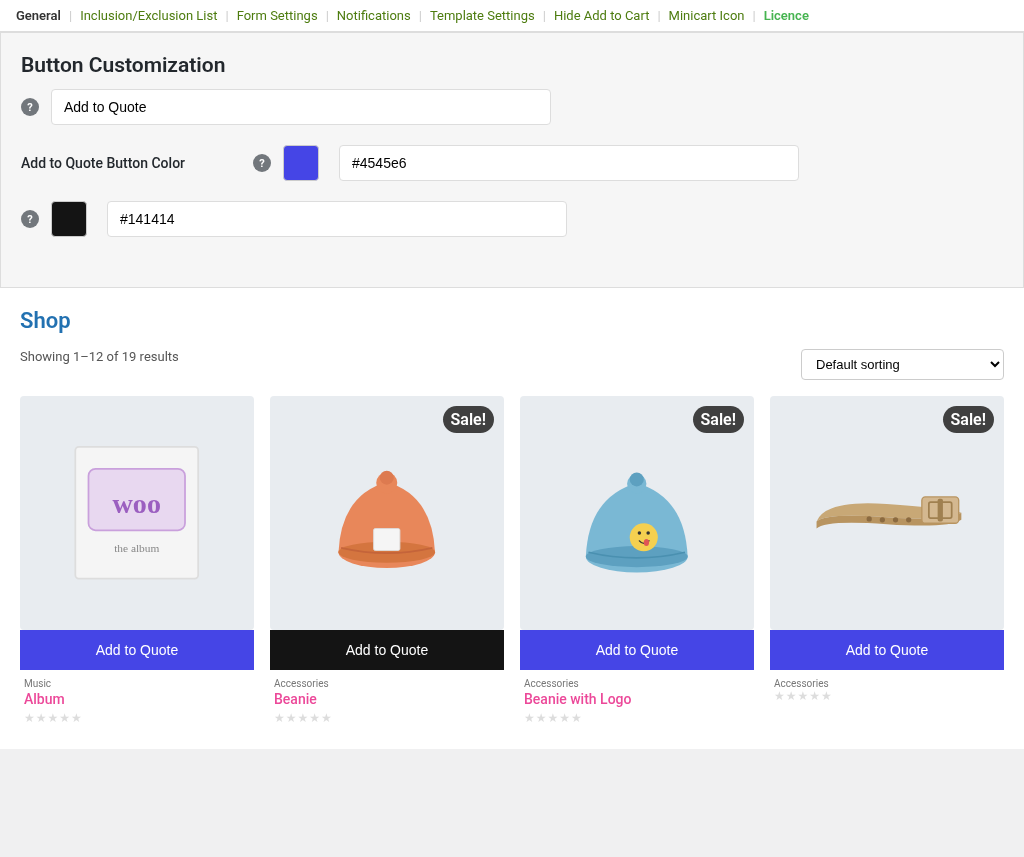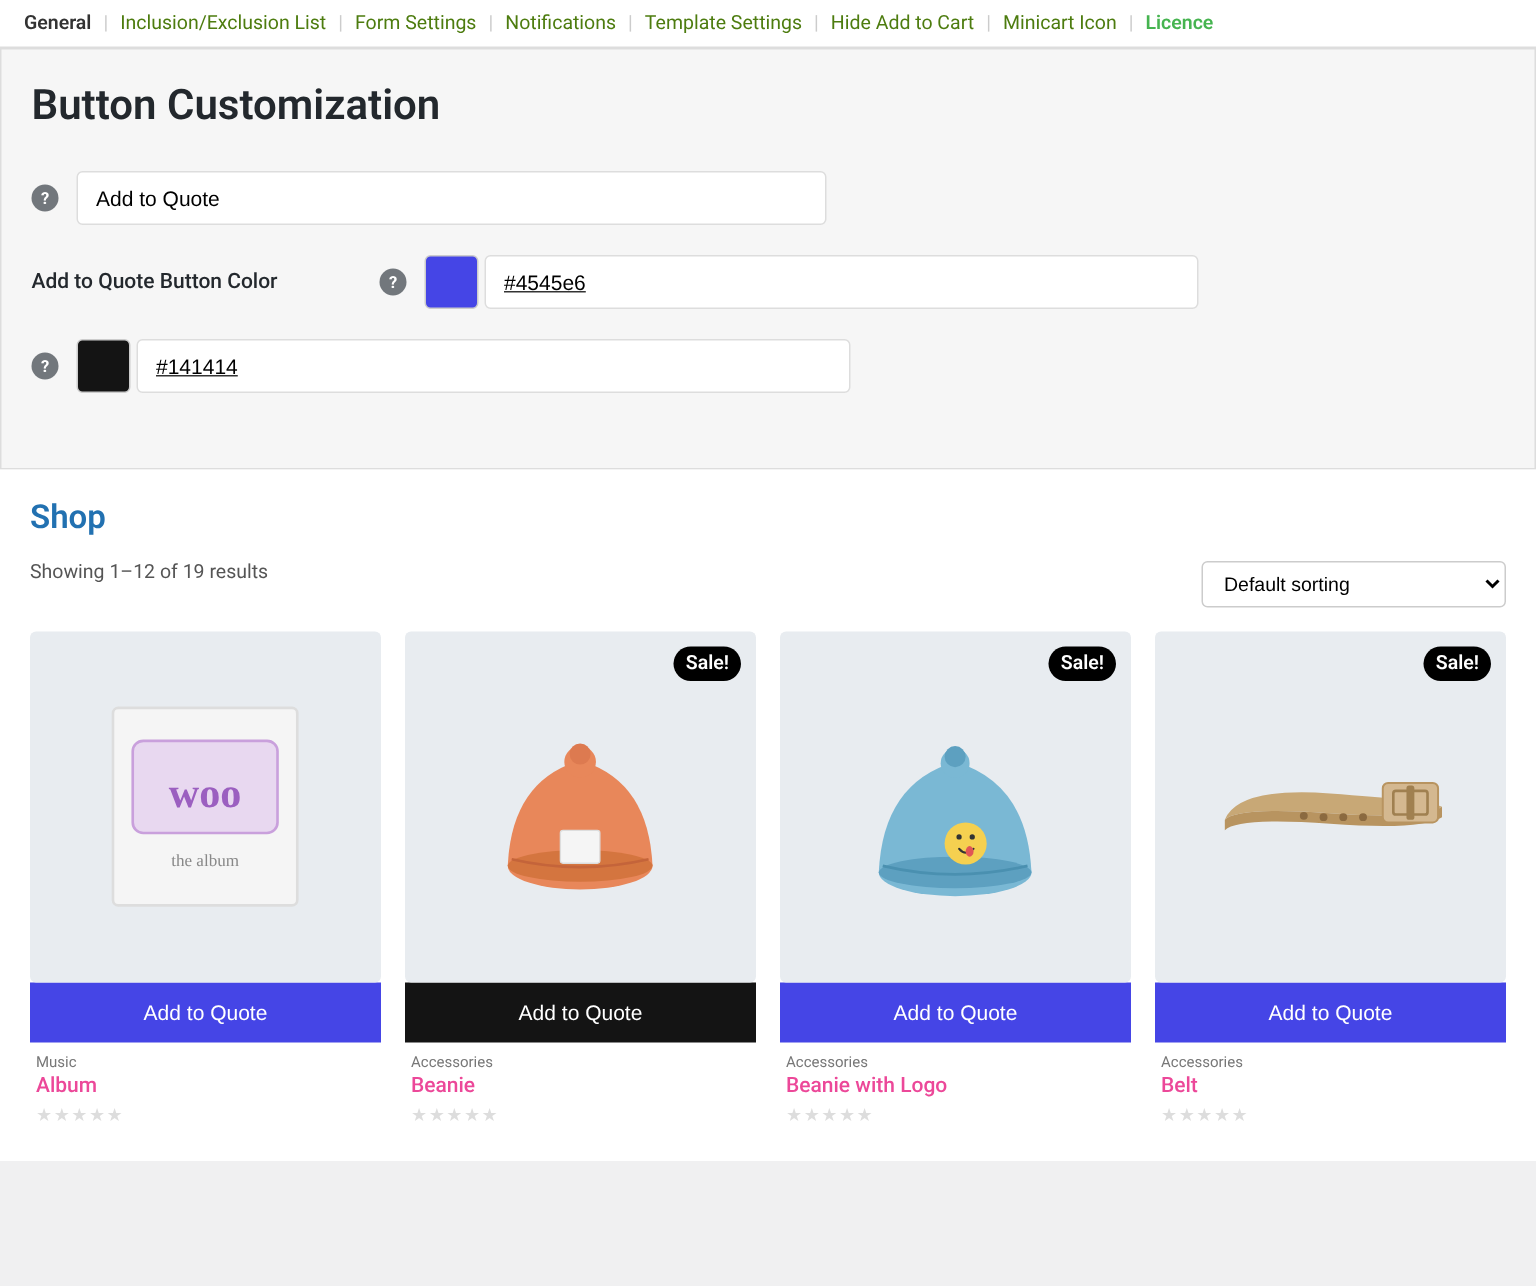--- a/index.html
+++ b/index.html
@@ -26,24 +26,24 @@
     .nav-bar .sep { color: #ccc; margin: 0 4px; }
 
     
     .settings-panel {
       background: #f6f6f6;
       border: 1px solid #ddd;
       padding: 20px 20px 30px 20px;
       margin: 0;
     }
     .settings-title {
-      font-size: 28px;
+      font-size: 21px;
       font-weight: 600;
       color: #23282d;
-      margin-bottom: 28px;
+      margin-bottom: 12px;
     }
 
     .form-row {
       display: flex;
       align-items: center;
       margin-bottom: 20px;
       gap: 12px;
     }
     .form-label {
       width: 220px;
@@ -79,24 +79,23 @@
       width: 36px;
       height: 36px;
       border-radius: 4px;
       border: 1px solid #ccc;
       cursor: pointer;
       flex-shrink: 0;
     }
     .color-row {
       display: flex;
       align-items: flex-start;
-      gap: 4px;
+      gap: 20px;
       flex: 1;
       max-width: 516px;
-      text-decoration: underline;
     }
     .color-input {
       flex: 1;
       height: 36px;
       border: 1px solid #ddd;
       border-radius: 4px;
       padding: 0 12px;
       font-size: 14px;
       background: #fff;
     }
@@ -151,23 +150,23 @@
       align-items: center;
       justify-content: center;
       position: relative;
       overflow: hidden;
       margin-bottom: 0;
     }
     .sale-badge {
       position: absolute;
       top: 10px;
       right: 10px;
-      background: #000000;
+      background: #404040;
       color: #fff;
-      font-size: 13px;
+      font-size: 16px;
       font-weight: 600;
       padding: 4px 8px;
       border-radius: 50px;
       z-index: 2;
       margin-left: 39px;
     }
 
     
     .product-svg {
       width: 75%;
@@ -363,21 +362,20 @@
 
           <circle cx="80" cy="107" r="3" fill="#8b6a40"></circle>
           <circle cx="95" cy="108" r="3" fill="#8b6a40"></circle>
           <circle cx="110" cy="108" r="3" fill="#8b6a40"></circle>
           <circle cx="125" cy="108" r="3" fill="#8b6a40"></circle>
         </svg>
       </div>
       <button class="add-to-quote-btn btn-purple">Add to Quote</button>
       <div class="product-meta">
         <div class="product-category">Accessories</div>
-        <div class="product-name">Belt</div>
         <div class="star-rating">
           <span class="star-empty">★★★★★</span>
         </div>
       </div>
     </div>
 
   </div>
 </div>
 
 </body></html>

